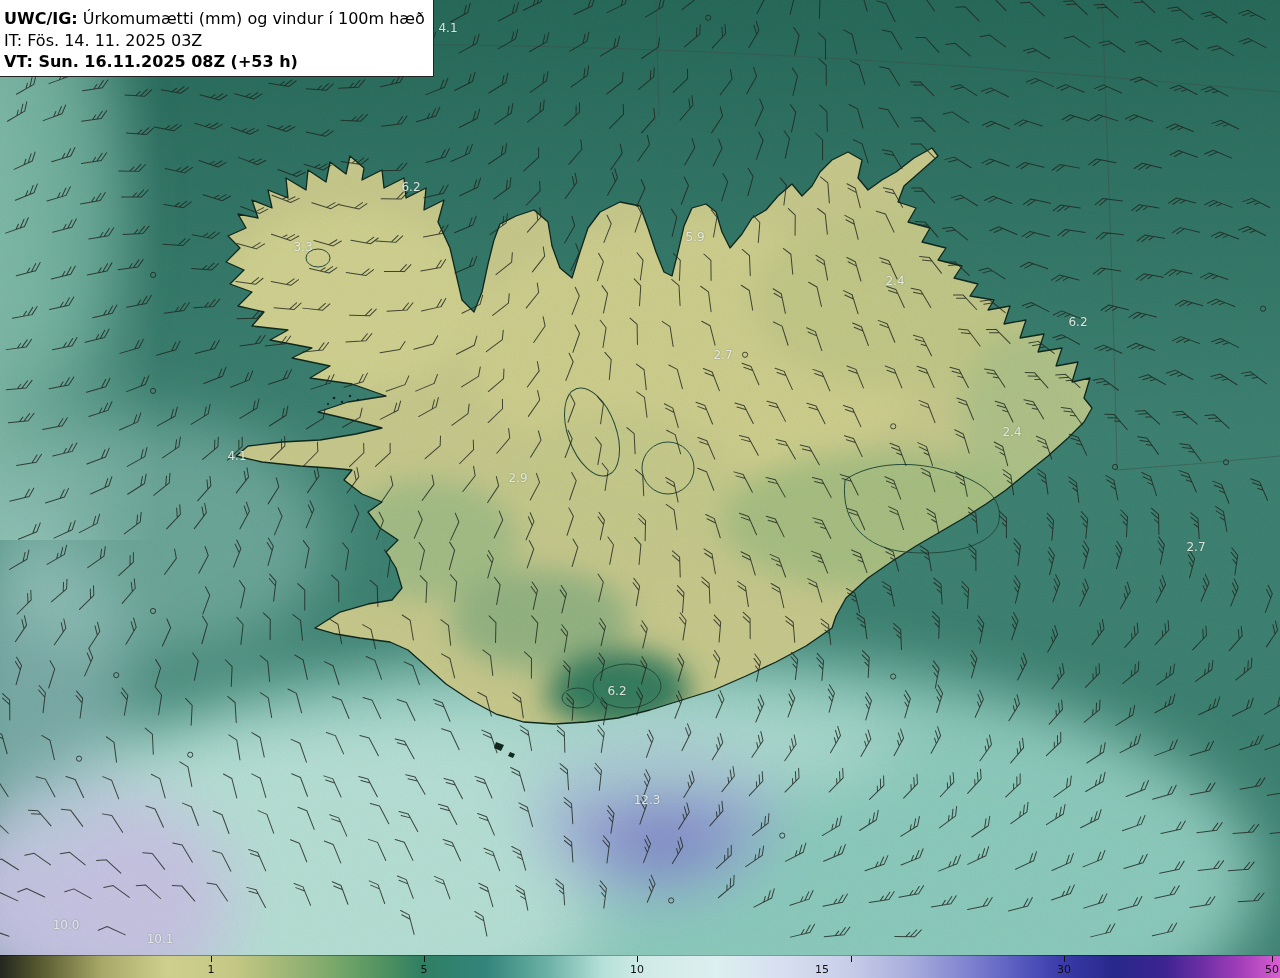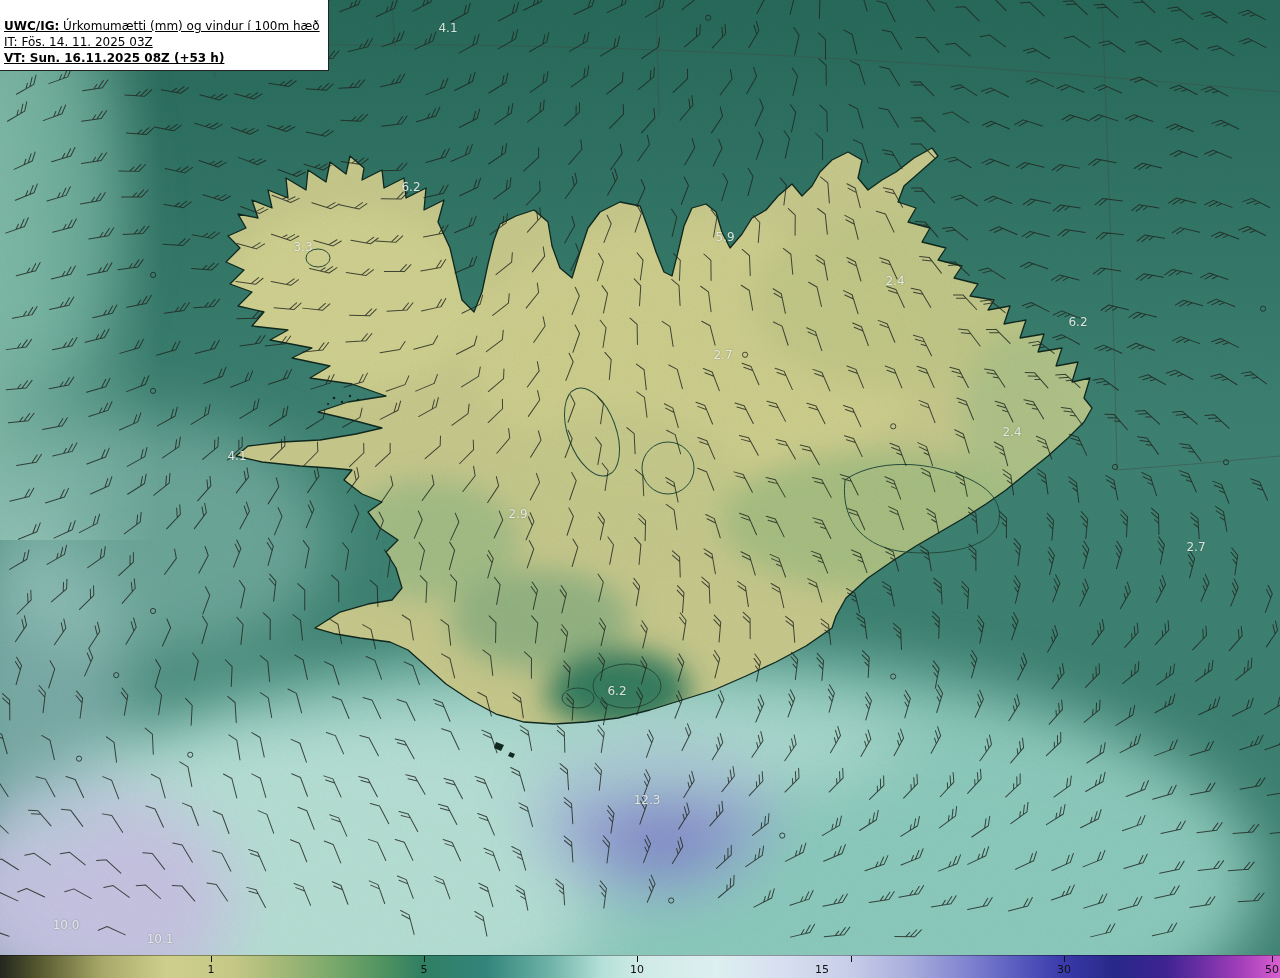--- a/index.html
+++ b/index.html
@@ -11,21 +11,21 @@
   #map-svg{position:absolute;left:0;top:0;width:1280px;height:978px;}
   #labels-layer{position:absolute;left:0;top:0;width:1280px;height:734px;pointer-events:none;}
   .value-label{
     position:absolute;transform:translate(-50%,-50%);
     font-size:12px;color:#e7ebe4;opacity:.93;white-space:nowrap;
     text-shadow:0 0 2px rgba(30,55,45,.45);
   }
   #title-box{
     position:absolute;top:0;left:0;z-index:5;
     background:#ffffff;border:1px solid #222;border-top:none;border-left:none;
-    padding:18px 8px 3px 4px;font-size:12px;line-height:1.35;color:#000;text-decoration:underline;
+    padding:8px 8px 3px 4px;font-size:16px;line-height:1.35;color:#000;
   }
   .t-line{white-space:nowrap;}
   .bold{font-weight:bold;}
   #colorbar{
     position:absolute;left:0;bottom:0;width:1280px;height:22px;z-index:4;
     border-top:1px solid rgba(0,0,0,.35);
   }
   .cb-tick-label{
     position:absolute;bottom:3px;transform:translateX(-50%);
     font-size:11px;color:#111;line-height:1;
@@ -2665,27 +2665,27 @@
         <g transform="translate(1152.428212744373,935.7938268853177) rotate(-12.8)">
           <path d="M0,0L20,0 M20,0L26.5,-7 M15.5,0L22,-7" stroke="#20261f" stroke-width="1" fill="none" stroke-linecap="round" opacity="0.82"></path>
         </g>
       </g>
   </svg>
 
   <div id="labels-layer">
       <div class="value-label" style="left: 448px; top: 28px;">4.1</div>
       <div class="value-label" style="left: 411px; top: 187px;">6.2</div>
       <div class="value-label" style="left: 303px; top: 247px;">3.3</div>
-      <div class="value-label" style="left: 695px; top: 237px; margin-left: 30px;">5.9</div>
+      <div class="value-label" style="left: 695px; top: 237px;">5.9</div>
       <div class="value-label" style="left: 895px; top: 281px;">2.4</div>
       <div class="value-label" style="left: 1078px; top: 322px;">6.2</div>
       <div class="value-label" style="left: 723px; top: 355px; text-align: center;">2.7</div>
       <div class="value-label" style="left: 1012px; top: 432px;">2.4</div>
       <div class="value-label" style="left: 237px; top: 456px;">4.1</div>
-      <div class="value-label" style="left: 518px; top: 478px; margin-top: 36px;">2.9</div>
+      <div class="value-label" style="left: 518px; top: 478px;">2.9</div>
       <div class="value-label" style="left: 1196px; top: 547px;">2.7</div>
       <div class="value-label" style="left: 617px; top: 691px;">6.2</div>
       <div class="value-label" style="left: 647px; top: 800px;">12.3</div>
       <div class="value-label" style="left: 66px; top: 925px;">10.0</div>
       <div class="value-label" style="left: 160px; top: 939px;">10.1</div>
     </div>
 
   <div id="title-box">
     <div class="t-line"><span class="bold">UWC/IG:</span><span> Úrkomumætti (mm) og vindur í 100m hæð</span></div>
     <div class="t-line">IT: Fös. 14. 11. 2025 03Z</div>

